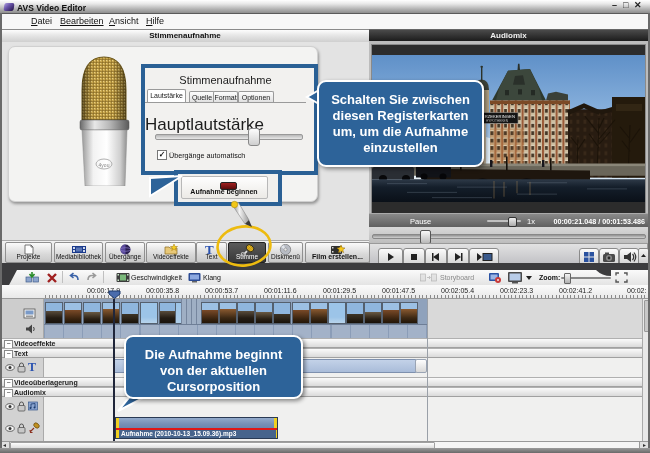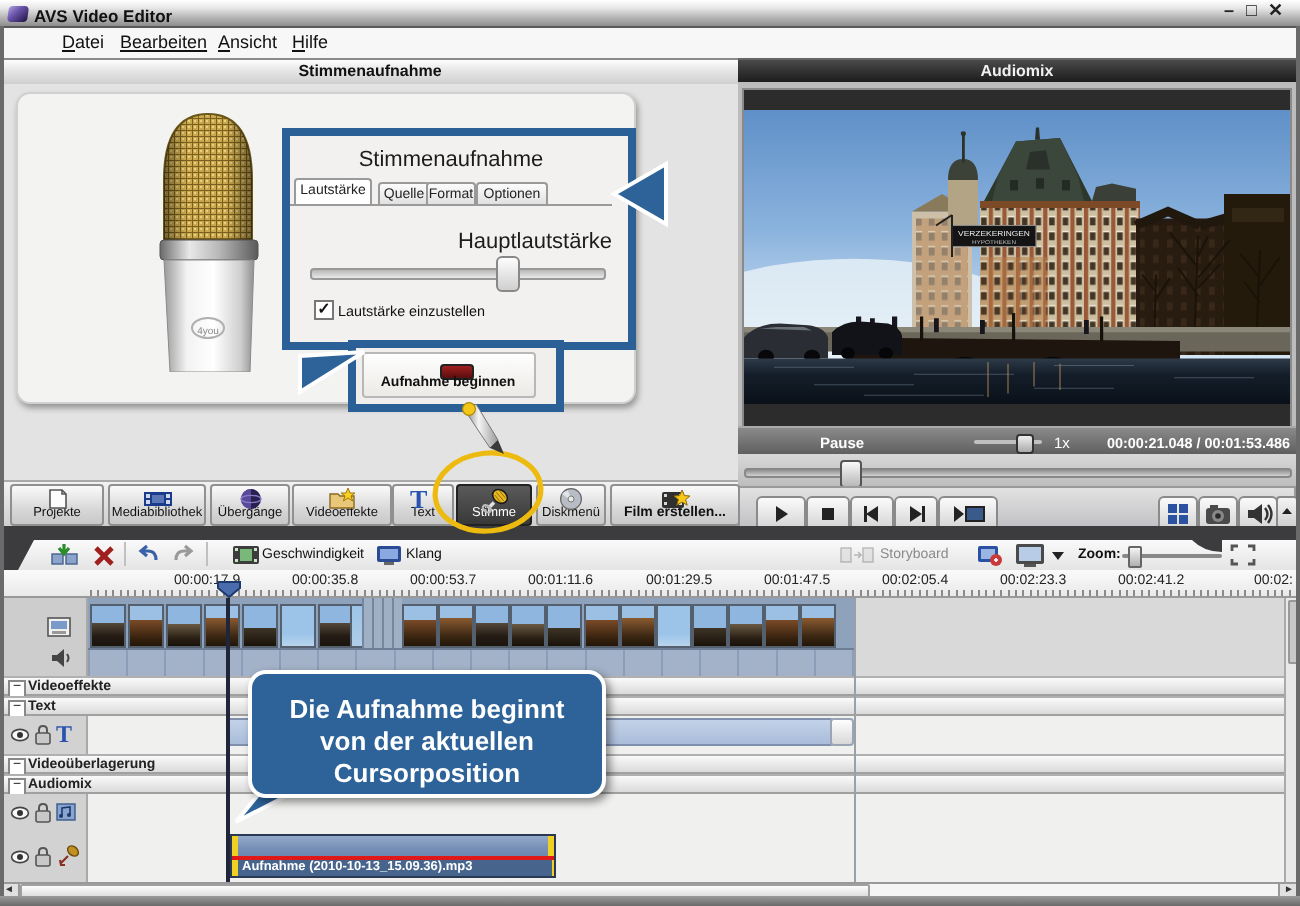--- a/index.html
+++ b/index.html
@@ -19,35 +19,35 @@
 #rhead{left:369px;top:29px;width:279px;height:12px;background:linear-gradient(#4a4a4a,#181818);border-top:1px solid #666;}
 #rheadtxt{left:369px;top:31px;width:279px;text-align:center;font-size:8px;font-weight:bold;color:#f0f0f0;}
 
 #lpanel{left:2px;top:42px;width:367px;height:198px;background:#e3e3e3;}
 #innerpanel{left:6px;top:4px;width:308px;height:154px;background:#f3f3f2;border-radius:7px;box-shadow:1px 2px 3px rgba(0,0,0,0.35);border:1px solid #d0d0d0;}
 
 #bluebox{left:139px;top:22px;width:169px;height:103px;background:#f2f1ef;border:4px solid #2a6095;}
 #bbtitle{left:0;top:6px;width:161px;text-align:center;font-size:11px;color:#1c1c1c;}
 .tab{position:absolute;top:23px;height:9px;font-size:7px;color:#222;background:linear-gradient(#fcfcfc,#dedede);border:1px solid #9a9a9a;border-bottom:none;border-radius:2px 2px 0 0;text-align:center;padding-top:2px;}
 #tabline{left:0px;top:34px;width:161px;height:1px;background:#9a9a9a;}
-#bbvol{left:0;top:47px;width:161px;text-align:right;font-size:11px;color:#1c1c1c;}
+#bbvol{left:0;top:47px;width:161px;text-align:left;font-size:17px;color:#1c1c1c;}
 #slider1{left:10px;top:66px;width:146px;height:4px;background:linear-gradient(#b8b8b8,#e8e8e8);border:1px solid #999;border-radius:2px;}
 #thumb1{left:103px;top:60px;width:10px;height:16px;background:linear-gradient(#fdfdfd,#cfcfcf);border:1px solid #888;border-radius:3px;}
 #cb{left:12px;top:82px;width:8px;height:8px;background:#fff;border:1px solid #777;font-size:8px;line-height:8px;font-weight:bold;color:#111;text-align:center;}
 #cbl{left:24px;top:83px;font-size:7.2px;color:#111;}
 
 #recbox{left:172px;top:128px;width:100px;height:28px;border:4px solid #2a6095;background:#f0efed;}
 #recbtn{left:3px;top:2px;width:85px;height:21px;background:linear-gradient(#fefefe,#eceae6);border:1px solid #b8b8b8;border-radius:2px;}
 #recicon{left:38px;top:5px;width:15px;height:6px;background:linear-gradient(#a02020,#5a0d0d);border:1px solid #222;border-radius:2px;}
 #reclbl{left:0px;top:14px;width:92px;text-align:center;font-size:7px;font-weight:bold;color:#111;}
 
 #rpanel{left:369px;top:41px;width:279px;height:222px;background:#bcbcbc;}
 #video{left:3px;top:4px;width:273px;height:168px;background:#88b0d8;outline:1px solid #8a8a8a;}
 #pausebar{left:0px;top:172px;width:279px;height:14px;background:linear-gradient(#8a8a8a,#5c5c5c);border-top:1px solid #aaa;}
-#pausetxt{left:7px;top:3px;font-size:7.5px;font-weight:bold;color:#fff;padding-left:34px;}
+#pausetxt{left:7px;top:3px;font-size:7.5px;font-weight:normal;color:#fff;padding-left:34px;}
 #speedtrack{left:118px;top:6px;width:34px;height:2px;background:#c0c0c0;border-radius:1px;}
 #speedthumb{left:139px;top:3px;width:7px;height:8px;background:linear-gradient(#eee,#aaa);border:1px solid #333;border-radius:2px;}
 #speedlbl{left:158px;top:3px;font-size:7.5px;font-weight:normal;color:#fff;}
 #timecode{left:0px;top:3px;width:276px;text-align:right;font-size:7.2px;font-weight:bold;color:#fff;}
 #seekrow{left:0;top:186px;width:279px;height:16px;background:linear-gradient(#d8d8d8,#bdbdbd);}
 #seektrack{left:3px;top:7px;width:272px;height:3px;background:linear-gradient(#909090,#d0d0d0);border:1px solid #888;border-radius:2px;}
 #seekthumb{left:51px;top:3px;width:9px;height:12px;background:linear-gradient(#f8f8f8,#b8b8b8);border:1px solid #555;border-radius:2px;}
 #ctlrow{left:0;top:202px;width:279px;height:21px;background:linear-gradient(#e2e2e2,#c2c2c6);border:1px solid #9a9a9a;box-sizing:border-box;}
 .pbtn{position:absolute;top:4px;height:16px;background:linear-gradient(#fbfbfb,#d2d2d2);border:1px solid #8a8a8a;border-radius:3px;}
 
@@ -145,21 +145,21 @@
     <div class="abs" id="bbtitle">Stimmenaufnahme</div>
     <div class="tab" style="left:2px;width:37px;background:#fff;top:21px;height:11px;font-size:7px;">Lautstärke</div>
     <div class="tab" style="left:44px;width:24px;">Quelle</div>
     <div class="tab" style="left:68px;width:23px;">Format</div>
     <div class="tab" style="left:93px;width:34px;">Optionen</div>
     <div class="abs" id="tabline"></div>
     <div class="abs" id="bbvol">Hauptlautstärke</div>
     <div class="abs" id="slider1"></div>
     <div class="abs" id="thumb1"></div>
     <div class="abs" id="cb">✓</div>
-    <div class="abs" id="cbl">Lautstärke einzustellen</div>
+    <div class="abs" id="cbl">Übergänge automatisch</div>
   </div>
   <div class="abs" id="recbox">
     <div class="abs" id="recbtn">
           <div class="abs" id="recicon"></div>
         </div>
     <div class="abs" id="reclbl">Aufnahme beginnen</div>
   </div>
 </div>
 
 <div class="abs" id="rpanel">
@@ -624,19 +624,20 @@
         <stop offset="0.4" stop-color="#f4f4f4"></stop>
         <stop offset="1" stop-color="#9a9a9a"></stop>
       </linearGradient>
   <path d="M33 10 L38 6 L49 24 L45 28 Z" fill="url(#peng)" stroke="#777" stroke-width="0.5"></path>
   <path d="M45 28 L49 24 L52 31 Z" fill="#3a3a3a"></path>
   <circle cx="34.5" cy="8.5" r="3.2" fill="#f2c718" stroke="#b08c08" stroke-width="0.6"></circle>
 </svg>
 <svg class="abs" style="left:299px;top:78px;" width="36 " height="50" viewBox="0 0 36 50">
       <path d="M34 4 L8 19 L34 34 Z" fill="#2d6399" stroke="#fff" stroke-width="2"></path>
     </svg>
+<div class="callout" id="co1" style="left:317px;top:80px;width:163px;height:73px;padding-top:10px;">Schalten Sie zwischen<br>diesen Registerkarten<br>um, um die Aufnahme<br>einzustellen</div>
 <svg class="abs" style="left:146px;top:172px;" width="40" height="30" viewBox="0 0 40 30">
       <path d="M4 6 L36 4 L4 24 Z" fill="#2d6399" stroke="#fff" stroke-width="2"></path>
     </svg>
 <svg class="abs" style="left:112px;top:380px;" width="60" height="35" viewBox="0 0 60 35">
       <path d="M28 4 L58 4 L6 31 Z" fill="#2d6399" stroke="#fff" stroke-width="2"></path>
     </svg>
 <div class="callout" id="co3" style="left:124px;top:335px;width:175px;height:50px;padding-top:10px;">Die Aufnahme beginnt<br>von der aktuellen<br>Cursorposition</div>
 </div>
 </body></html>

